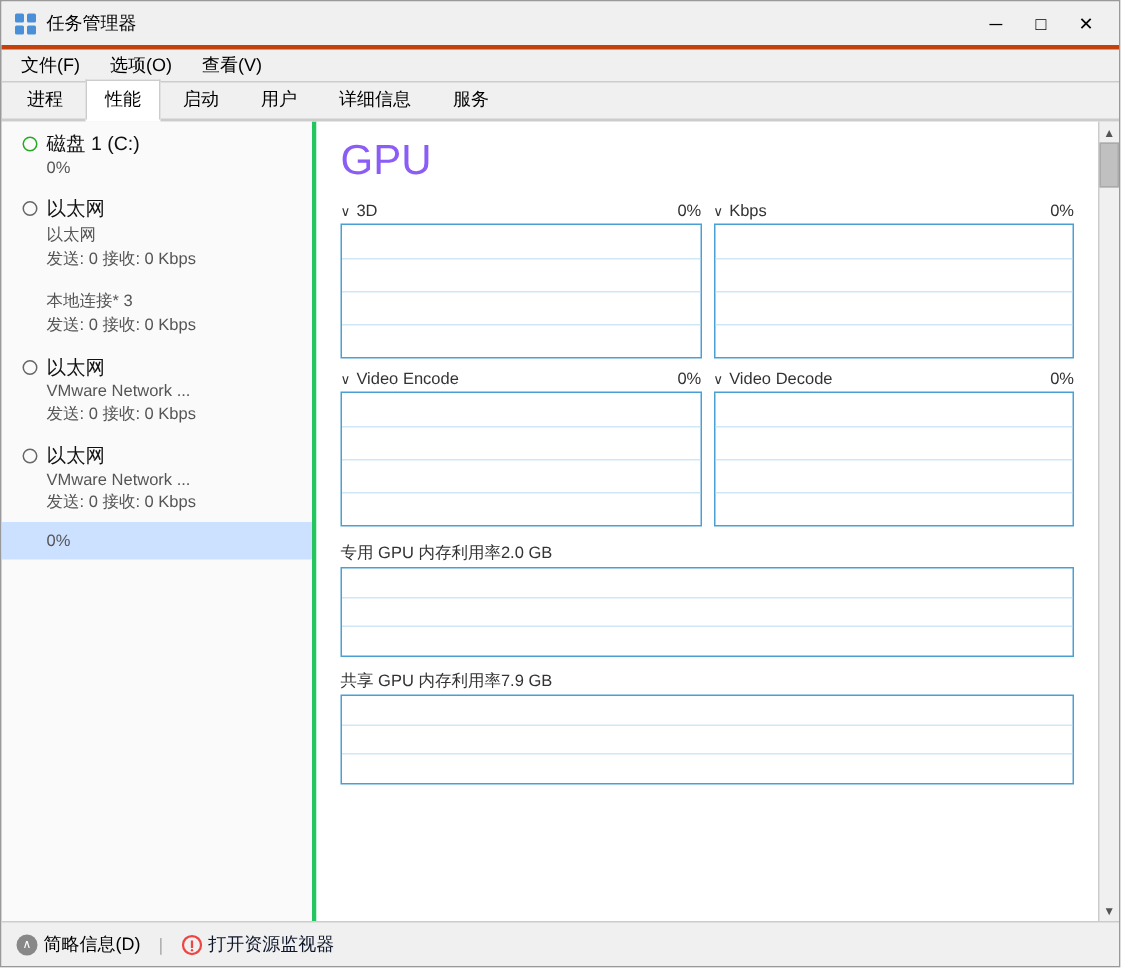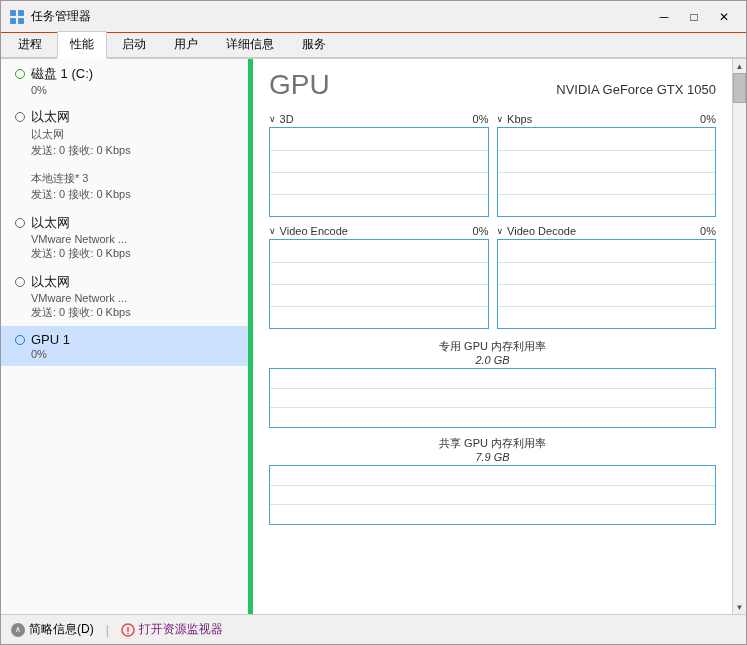--- a/index.html
+++ b/index.html
@@ -18,21 +18,21 @@
       border: 1px solid #999;
       display: flex;
       flex-direction: column;
     }
     .title-bar {
       background: #f0f0f0;
       height: 32px;
       display: flex;
       align-items: center;
       padding: 0 8px;
-      border-bottom: 1px solid #c2410c;
+      border-bottom: 3px solid #c2410c;
       user-select: none;
     }
     .title-bar-icon {
       width: 16px;
       height: 16px;
       margin-right: 6px;
       display: flex; align-items: center; justify-content: center;
     }
     .title-bar-text {
       flex: 1;
@@ -87,23 +87,23 @@
       border-color: #ccc;
       border-bottom: 2px solid #fff;
       margin-bottom: -2px;
     }
     .main-content {
       flex: 1;
       display: flex;
       overflow: hidden;
     }
     .sidebar {
-      width: 252px;
+      width: 210px;
       background: #fafafa;
-      border-right: 5px solid #22c55e;
+      border-right: 3px solid #22c55e;
       overflow-y: auto;
       overflow-x: hidden;
     }
     .sidebar::-webkit-scrollbar { width: 8px; }
     .sidebar::-webkit-scrollbar-track { background: #f0f0f0; }
     .sidebar::-webkit-scrollbar-thumb { background: #bbb; }
     .sidebar-item {
       padding: 6px 10px 6px 14px;
       cursor: pointer;
       border-bottom: none;
@@ -148,21 +148,21 @@
     .content-panel::-webkit-scrollbar-thumb { background: #bbb; }
     .gpu-header {
       display: flex;
       justify-content: space-between;
       align-items: baseline;
       margin-bottom: 12px;
     }
     .gpu-title {
       font-size: 28px;
       font-weight: 300;
-      color: #737373;
+      color: #8b5cf6;
     }
     .gpu-name {
       font-size: 13px;
       color: #333;
     }
     .charts-grid-top {
       display: grid;
       grid-template-columns: 1fr 1fr;
       gap: 8px;
       margin-bottom: 10px;
@@ -210,26 +210,24 @@
     .chart-area-large {
       height: 60px;
     }
     .section-label-row {
       display: flex;
       align-items: center;
       font-size: 11px;
       color: #333;
       margin-top: 8px;
       margin-bottom: 2px;
-      flex-direction: column;
     }
     .section-label-right {
       font-size: 11px;
       color: #333;
-      font-style: italic;
     }
     .status-bar {
       height: 30px;
       border-top: 1px solid #ccc;
       display: flex;
       align-items: center;
       padding: 0 10px;
       gap: 12px;
       background: #f0f0f0;
     }
@@ -240,21 +238,21 @@
       cursor: pointer;
     }
     .status-divider {
       color: #aaa;
     }
     .status-link {
       display: flex;
       align-items: center;
       gap: 4px;
       cursor: pointer;
-      color: #701a75;
+      color: #0f172a;
       text-decoration: none;
     }
     .chevron-icon {
       width: 14px;
       height: 14px;
       background: #888;
       border-radius: 50%;
       display: flex; align-items: center; justify-content: center;
       color: white;
       font-size: 8px;
@@ -305,20 +303,25 @@
       </svg>
     </div>
     <span class="title-bar-text">任务管理器</span>
     <div class="title-bar-controls">
       <button class="title-btn">─</button>
       <button class="title-btn">□</button>
       <button class="title-btn close">✕</button>
     </div>
   </div>
 
+  <div class="menu-bar">
+    <span class="menu-item">文件(F)</span>
+    <span class="menu-item">选项(O)</span>
+    <span class="menu-item">查看(V)</span>
+  </div>
 
   <div class="tab-bar">
     <div class="tab">进程</div>
     <div class="tab active">性能</div>
     <div class="tab">启动</div>
     <div class="tab">用户</div>
     <div class="tab">详细信息</div>
     <div class="tab">服务</div>
   </div>
 
@@ -361,33 +364,28 @@
         <div class="sidebar-item-header">
           <div class="circle-indicator"></div>
           <span class="sidebar-item-name">以太网</span>
         </div>
         <div class="sidebar-item-sub">VMware Network ...</div>
         <div class="sidebar-item-sub">发送: 0 接收: 0 Kbps</div>
       </div>
 
 
       <div class="sidebar-item selected">
-        <div class="sidebar-item-header">
-          <div class="circle-indicator active-blue"></div>
-          <span class="sidebar-item-name">GPU 1</span>
-        </div>
         <div class="sidebar-item-sub">0%</div>
       </div>
     </div>
 
     <div class="content-panel">
 
       <div class="gpu-header">
         <span class="gpu-title">GPU</span>
-        <span class="gpu-name">NVIDIA GeForce GTX 1050</span>
       </div>
 
       <div class="charts-grid-top">
 
         <div class="chart-block">
           <div class="chart-label-row">
             <span class="chart-label">
               <span class="chart-arrow">∨</span>
               <span>3D</span>
             </span>

